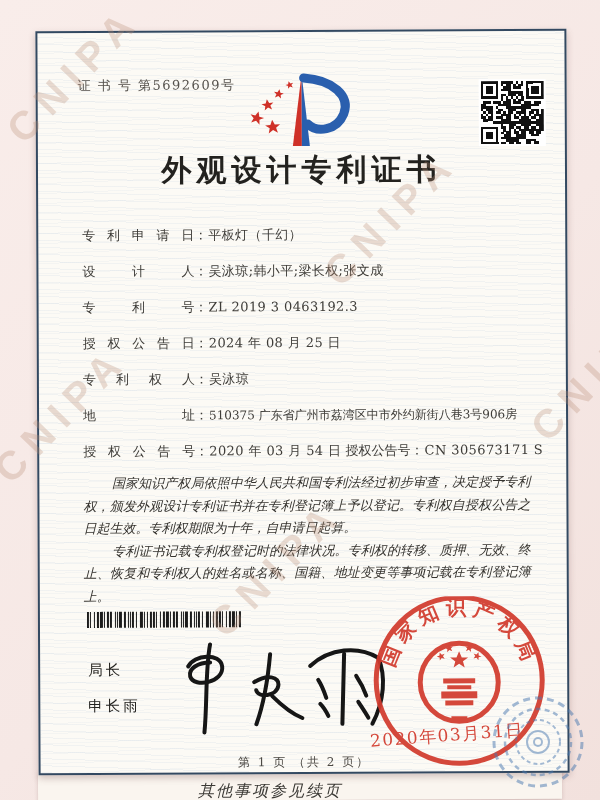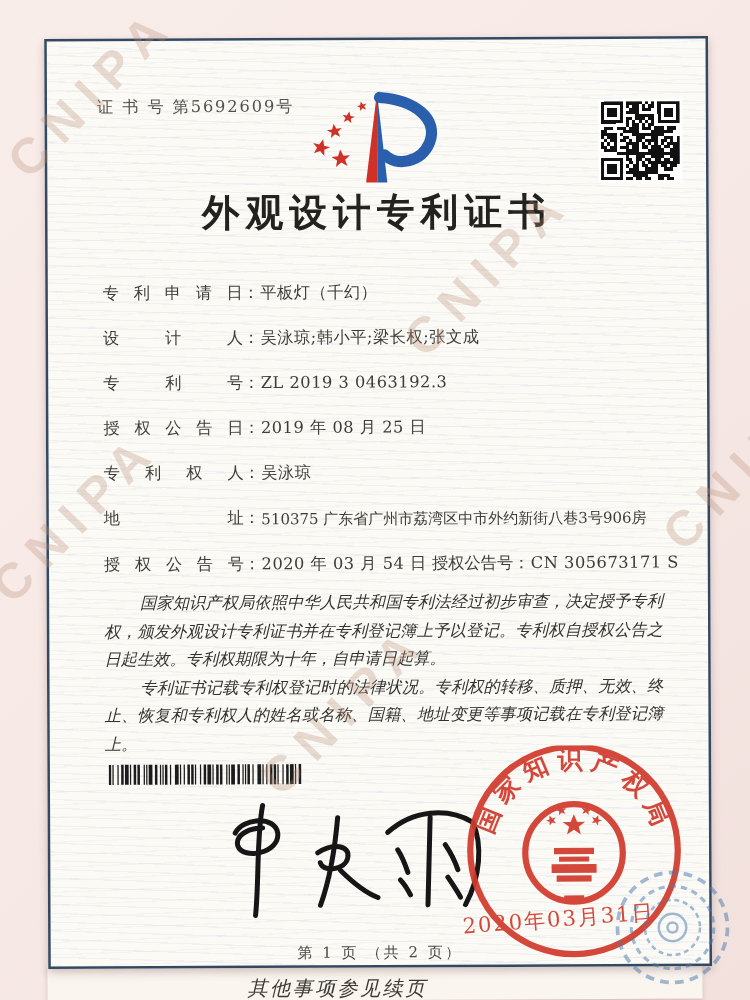--- a/index.html
+++ b/index.html
@@ -394,21 +394,21 @@
     <div class="frow">
       <span class="flabel">专利申请日</span><span class="colon">：</span><span class="fvalue">平板灯（千幻）</span>
     </div>
     <div class="frow">
       <span class="flabel">设计人</span><span class="colon">：</span><span class="fvalue">吴泳琼;韩小平;梁长权;张文成</span>
     </div>
     <div class="frow">
       <span class="flabel">专利号</span><span class="colon">：</span><span class="fvalue">ZL 2019 3 0463192.3</span>
     </div>
     <div class="frow">
-      <span class="flabel">授权公告日</span><span class="colon">：</span><span class="fvalue">2019 年 08 月 25 日</span>
+      <span class="flabel">授权公告日</span><span class="colon">：</span><span class="fvalue">2024 年 08 月 25 日</span>
     </div>
     <div class="frow">
       <span class="flabel">专利权人</span><span class="colon">：</span><span class="fvalue">吴泳琼</span>
     </div>
     <div class="frow">
       <span class="flabel">地址</span><span class="colon">：</span><span class="fvalue small">510375 广东省广州市荔湾区中市外约新街八巷3号906房</span>
     </div>
     <div class="frow">
       <span><span class="flabel">授权公告号</span><span class="colon">：</span><span class="fvalue">2020 年 03 月 54 日</span></span>
       <span class="pair2"><span class="flabel">授权公告号</span><span class="colon">：</span><span class="fvalue">CN 305673171 S</span></span>
@@ -463,20 +463,24 @@
       <rect x="129" y="1" width="2" height="16" fill="#1c1c1c"></rect>
       <rect x="132" y="1" width="2" height="16" fill="#1c1c1c"></rect>
       <rect x="135" y="1" width="1" height="16" fill="#1c1c1c"></rect>
       <rect x="139" y="1" width="1" height="16" fill="#1c1c1c"></rect>
       <rect x="142" y="1" width="2" height="16" fill="#1c1c1c"></rect>
       <rect x="145" y="1" width="3" height="16" fill="#1c1c1c"></rect>
       <rect x="149" y="1" width="1" height="16" fill="#1c1c1c"></rect>
       <rect x="152" y="1" width="2" height="16" fill="#1c1c1c"></rect>
     </svg>
 
+  <div class="officer">
+    <div class="t">局长</div>
+    <div class="n">申长雨</div>
+  </div>
 
   <svg class="signature" width="235" height="115" viewBox="0 0 235 115">
     <g fill="none" stroke="#161616" stroke-width="4" stroke-linecap="round" stroke-linejoin="round">
       <path d="M52,12 C47,38 49,72 46,100"></path>
       <path d="M30,34 C36,22 62,20 64,34 C66,50 36,56 32,44 C30,36 40,30 52,30"></path>
       <path d="M112,22 C110,44 106,70 98,92"></path>
       <path d="M96,50 C108,42 122,44 120,54 C118,64 100,66 98,58"></path>
       <path d="M114,64 C124,74 134,82 144,86"></path>
       <path d="M152,34 C172,16 200,14 220,26"></path>
       <path d="M186,22 L184,92"></path>

